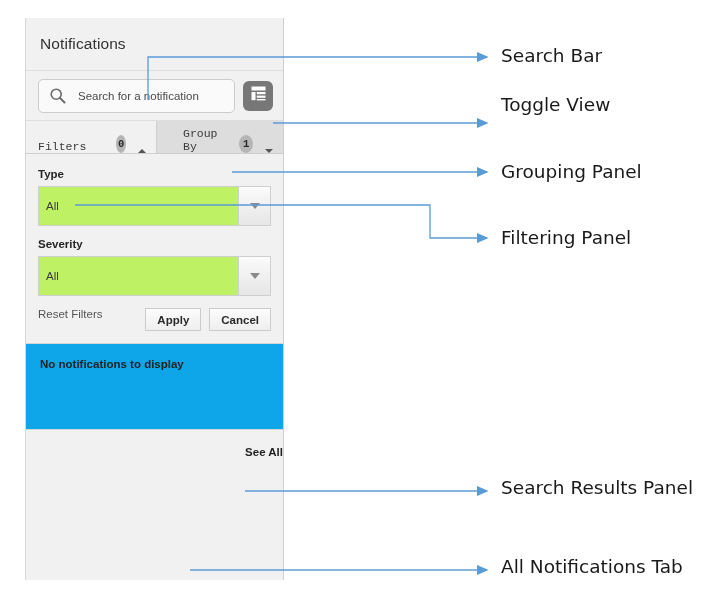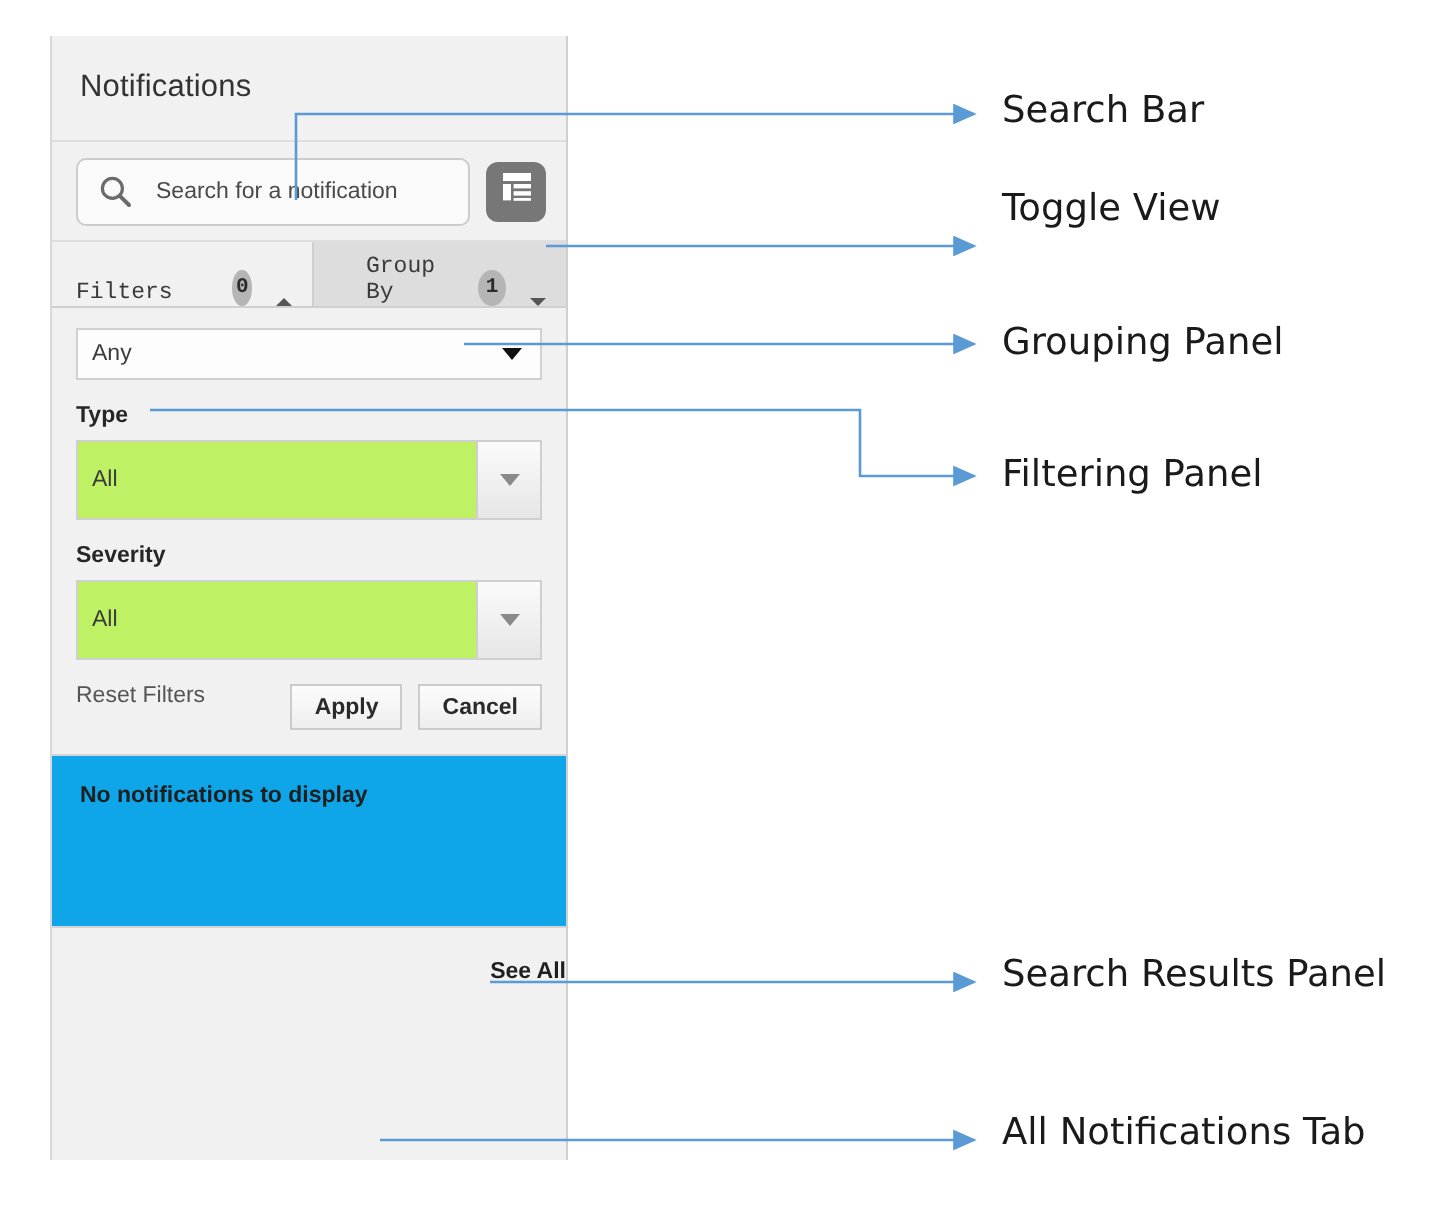--- a/index.html
+++ b/index.html
@@ -265,24 +265,20 @@
     </div>
     <div id="tab-groupby" class="tab">
       <span class="tab-label">Group By</span>
       <span class="tab-badge">1</span>
       <span class="tab-caret caret-down"></span>
     </div>
   </div>
 
   <div id="filter-panel">
 
-    <div class="select-plain">
-      <span class="sel-value">Any</span>
-      <span class="sel-arrow"></span>
-    </div>
 
     <div class="field-label">Type</div>
     <div class="select-btn">
       <span class="sel-value">All</span>
       <span class="sel-btnbox">
           <i></i>
         </span>
     </div>
 
     <div class="field-label">Severity</div>

